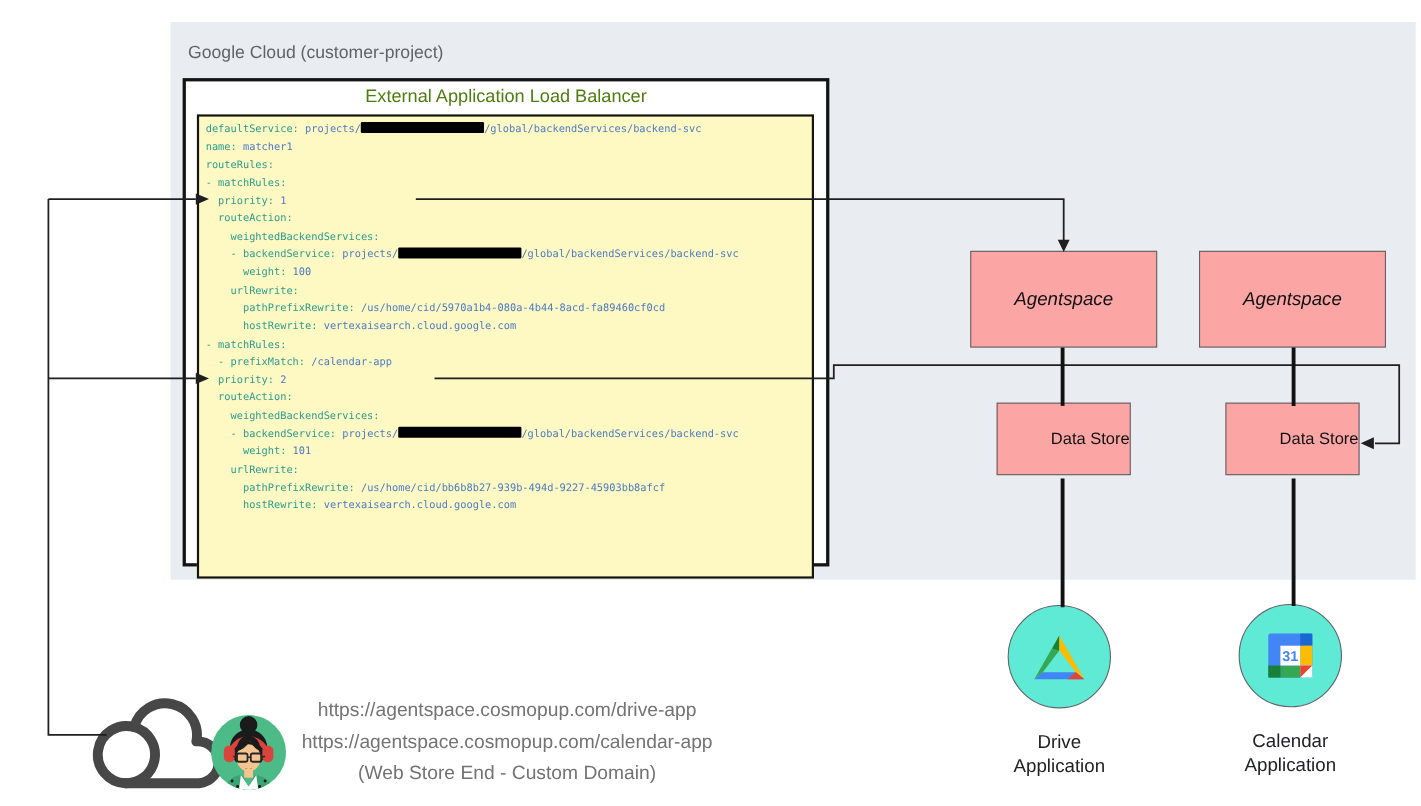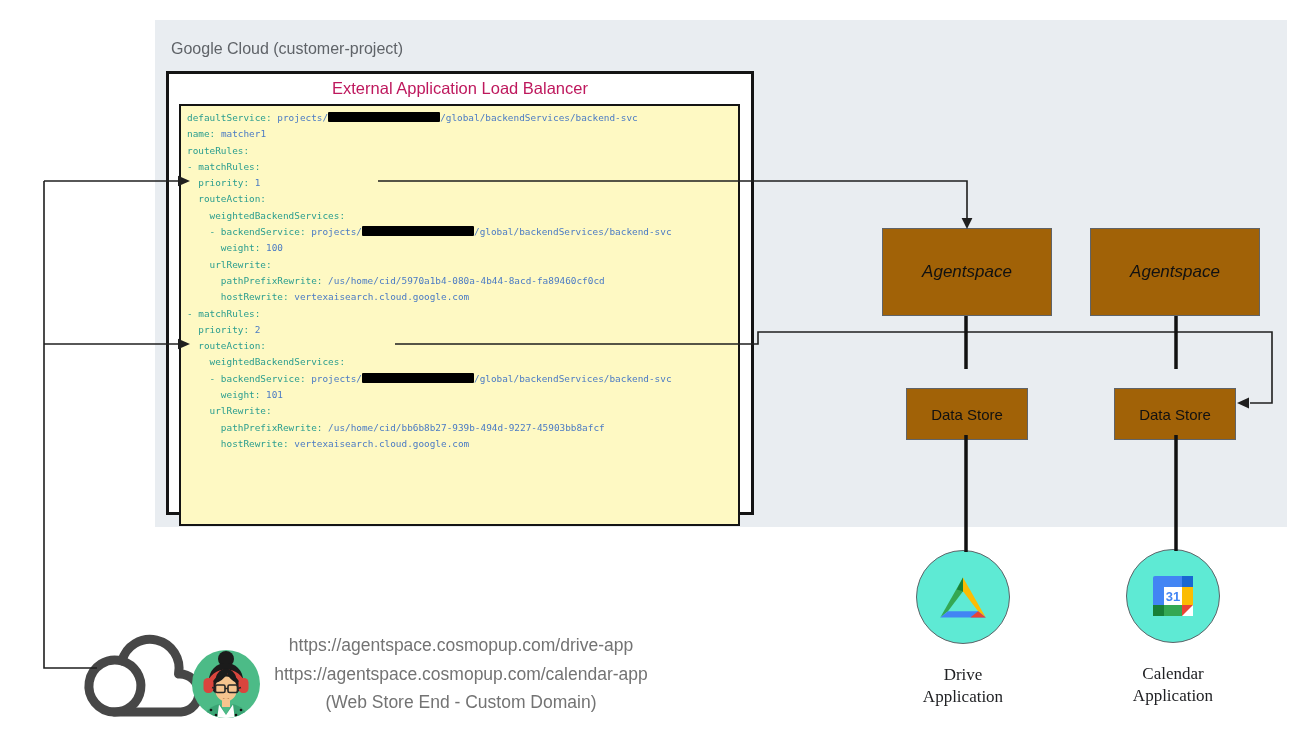--- a/index.html
+++ b/index.html
@@ -7,43 +7,43 @@
          font-family:"Liberation Sans",sans-serif;color:#202124;}
   .abs{position:absolute;}
 
   
   .panel{left:155px;top:20px;width:1132px;height:507px;background:var(--panel_bg,#e9edf1);z-index:1;}
   .panel-label{left:171px;top:40px;font-size:16px;color:#5f6368;z-index:2;}
 
   
   .elb-box{left:166px;top:71px;width:588px;height:444px;background:#fff;
            border:3px solid #141414;box-sizing:border-box;z-index:2;}
-  .elb-title{left:166px;top:79px;width:588px;text-align:center;font-size:16.5px;color:#be185d;z-index:3;}
+  .elb-title{left:166px;top:79px;width:588px;text-align:center;font-size:16.5px;color:#4d7c0f;z-index:3;}
 
   
   .code-box{left:179px;top:104px;width:561px;height:422px;background:#fef9c3;
             border:2px solid #141414;box-sizing:border-box;overflow:hidden;
             padding:4px 0 0 6px;z-index:3;}
   .cl{white-space:pre;font-family:"DejaVu Sans Mono",monospace;font-size:9.4px;line-height:16.3px;height:16.3px;}
   .ck{color:var(--code_key,#2a9d8f);}
   .cv{color:var(--code_value,#4b7bc4);}
   .redact{display:inline-block;width:112px;height:10px;background:#000;vertical-align:-1px;border-radius:1px;}
 
   
-  .node{background:#a16207;border:1.6px solid #5f6368;box-sizing:border-box;
+  .node{background:#fca5a5;border:1.6px solid #5f6368;box-sizing:border-box;
         display:flex;align-items:center;justify-content:center;z-index:3;}
   .agentspace{width:170px;height:88px;top:228px;font-style:italic;font-size:17px;color:#111;}
   .as1{left:882px;} .as2{left:1090px;}
-  .datastore{width:122px;height:52px;top:388px;font-size:15px;color:#111;}
+  .datastore{width:122px;height:66px;top:366px;font-size:15px;color:#111;justify-content:flex-end;}
   .ds1{left:906px;} .ds2{left:1114px;}
 
   .app-circle{width:94px;height:94px;border-radius:50%;background:#5eead4;border:1.6px solid #5f6368;
               box-sizing:border-box;display:flex;align-items:center;justify-content:center;z-index:3;}
   .c1{left:916px;top:550px;} .c2{left:1126px;top:549px;}
-  .app-label{width:180px;text-align:center;font-size:17px;line-height:22px;color:#202124;z-index:3;font-family:Liberation Serif, serif;}
+  .app-label{width:180px;text-align:center;font-size:17px;line-height:22px;color:#202124;z-index:3;}
   .al1{left:873px;top:664px;} .al2{left:1083px;top:663px;}
 
   
   .urls{left:236px;top:631px;width:450px;text-align:center;font-size:17.5px;line-height:28.6px;color:#737373;z-index:3;}
 
   .connectors{left:0;top:0;z-index:6;pointer-events:none;}
   .cloud-svg{left:80px;top:622px;z-index:3;}
   .avatar-svg{left:190px;top:648px;z-index:4;}
 
   .f-blue{fill:var(--google_blue,#4285f4);} .f-dblue{fill:var(--google_dark_blue,#1967d2);}
@@ -68,20 +68,21 @@
       <div class="cl"><span class="ck">- matchRules:</span><span class="cv"></span></div>
       <div class="cl"><span class="ck">  priority:</span><span class="cv"> 1</span></div>
       <div class="cl"><span class="ck">  routeAction:</span><span class="cv"></span></div>
       <div class="cl"><span class="ck">    weightedBackendServices:</span><span class="cv"></span></div>
       <div class="cl"><span class="ck">    - backendService:</span><span class="cv"> projects/</span><span class="redact"></span><span class="cv">/global/backendServices/backend-svc</span></div>
       <div class="cl"><span class="ck">      weight:</span><span class="cv"> 100</span></div>
       <div class="cl"><span class="ck">    urlRewrite:</span><span class="cv"></span></div>
       <div class="cl"><span class="ck">      pathPrefixRewrite:</span><span class="cv"> /us/home/cid/5970a1b4-080a-4b44-8acd-fa89460cf0cd</span></div>
       <div class="cl"><span class="ck">      hostRewrite:</span><span class="cv"> vertexaisearch.cloud.google.com</span></div>
       <div class="cl"><span class="ck">- matchRules:</span><span class="cv"></span></div>
+      <div class="cl"><span class="ck">  - prefixMatch:</span><span class="cv"> /calendar-app</span></div>
       <div class="cl"><span class="ck">  priority:</span><span class="cv"> 2</span></div>
       <div class="cl"><span class="ck">  routeAction:</span><span class="cv"></span></div>
       <div class="cl"><span class="ck">    weightedBackendServices:</span><span class="cv"></span></div>
       <div class="cl"><span class="ck">    - backendService:</span><span class="cv"> projects/</span><span class="redact"></span><span class="cv">/global/backendServices/backend-svc</span></div>
       <div class="cl"><span class="ck">      weight:</span><span class="cv"> 101</span></div>
       <div class="cl"><span class="ck">    urlRewrite:</span><span class="cv"></span></div>
       <div class="cl"><span class="ck">      pathPrefixRewrite:</span><span class="cv"> /us/home/cid/bb6b8b27-939b-494d-9227-45903bb8afcf</span></div>
       <div class="cl"><span class="ck">      hostRewrite:</span><span class="cv"> vertexaisearch.cloud.google.com</span></div>
     </div>
 

